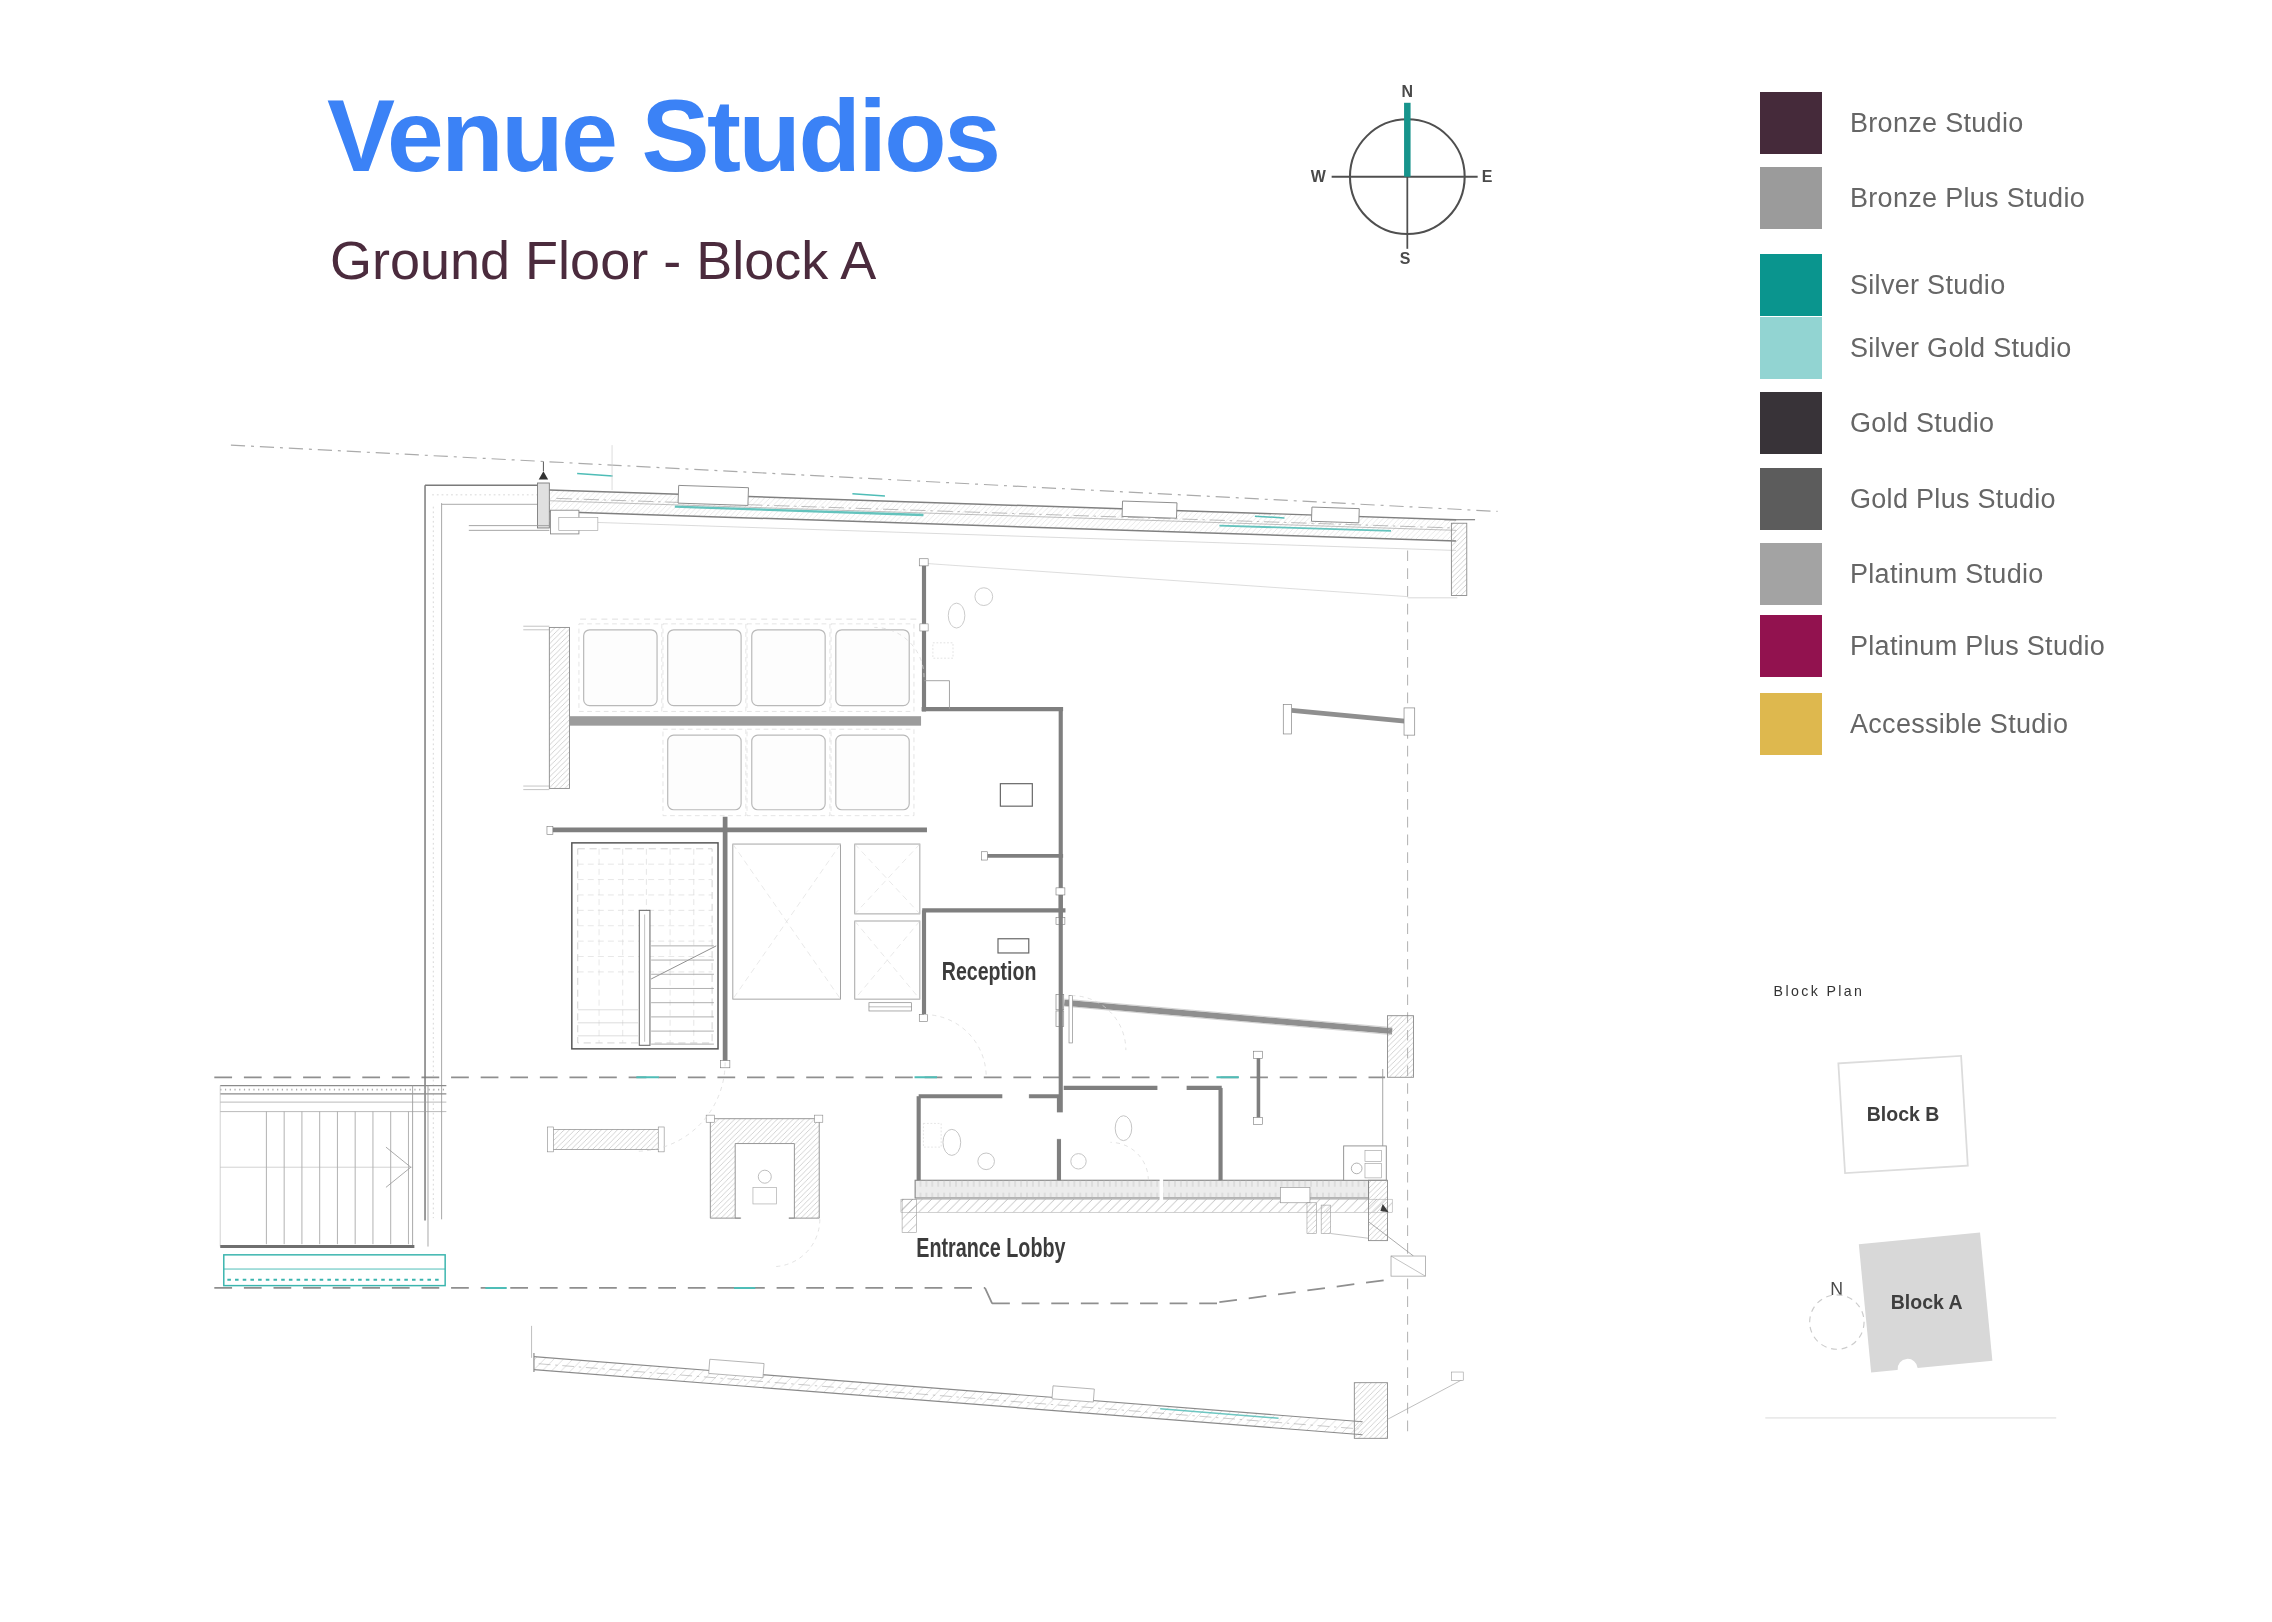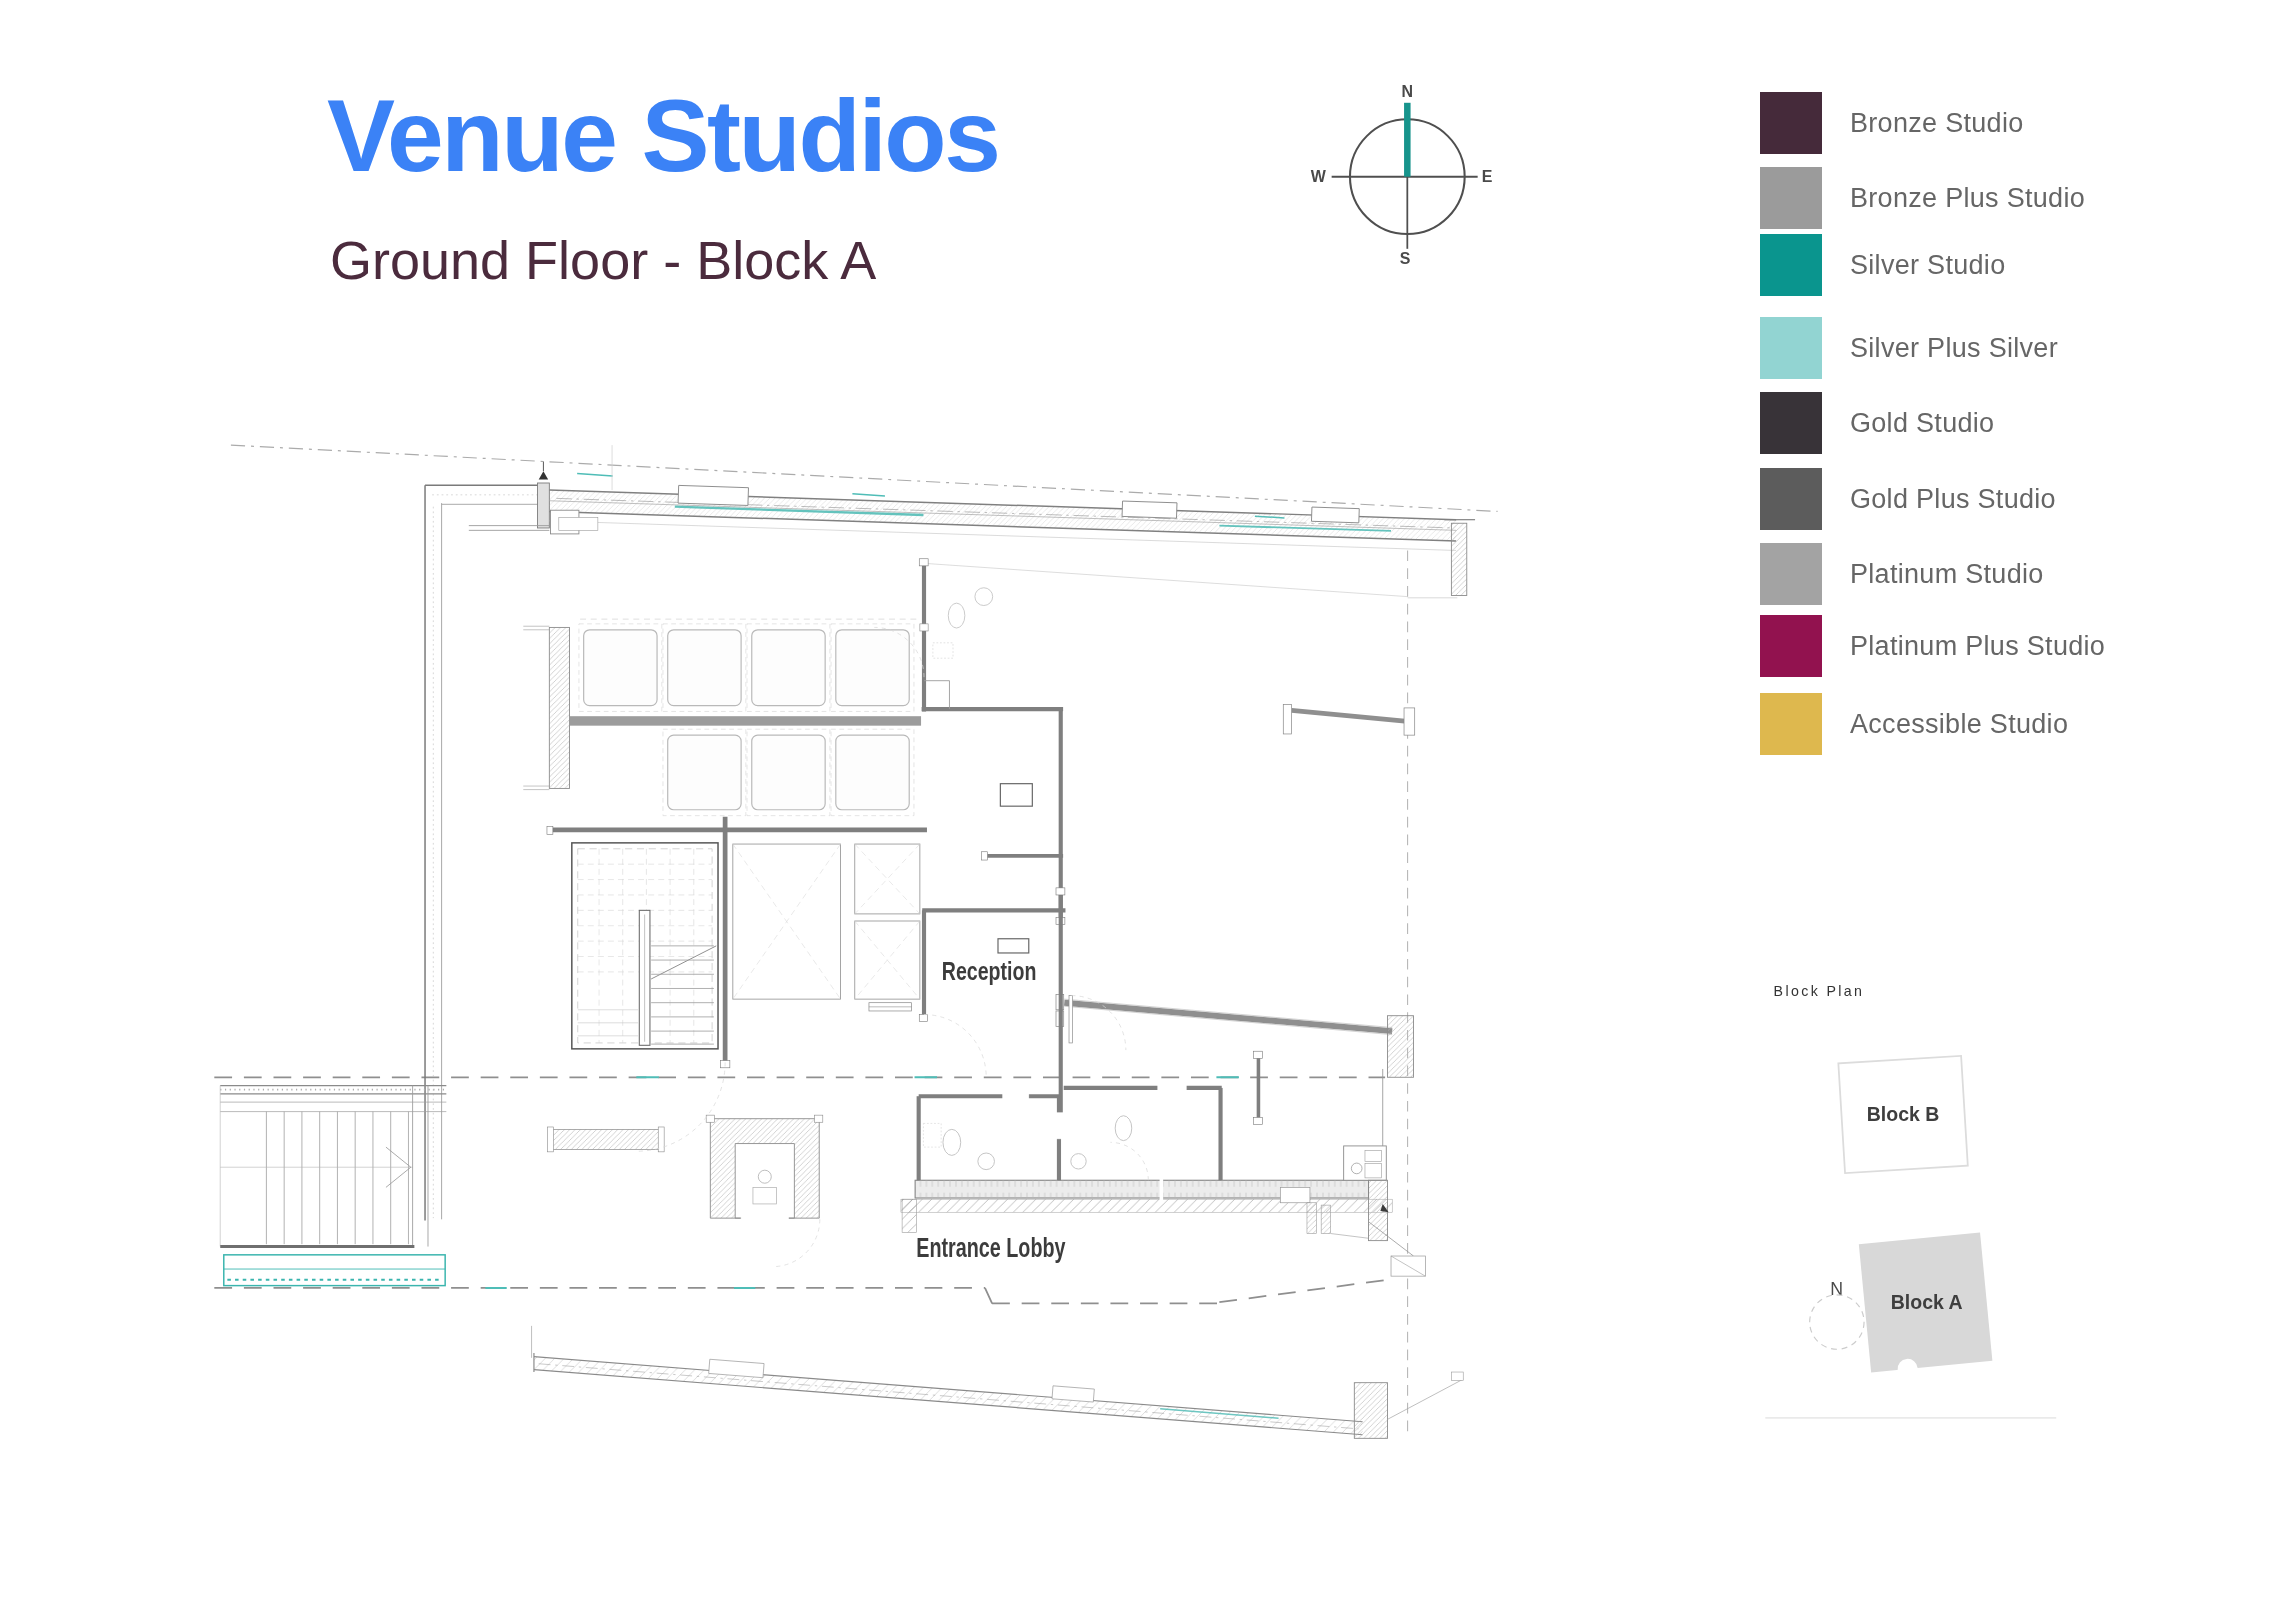--- a/index.html
+++ b/index.html
@@ -46,27 +46,27 @@
 
 <div class="legend">
   <div class="legend-row" style="top:15px">
     <div class="legend-swatch" style="background: rgb(69, 42, 58);"></div>
     <div class="legend-label">Bronze Studio</div>
   </div>
   <div class="legend-row" style="top:90px">
     <div class="legend-swatch" style="background: rgb(155, 155, 155);"></div>
     <div class="legend-label">Bronze Plus Studio</div>
   </div>
-  <div class="legend-row" style="top:157px">
+  <div class="legend-row" style="top:177px">
     <div class="legend-swatch" style="background: rgb(10, 149, 142);"></div>
     <div class="legend-label">Silver Studio</div>
   </div>
   <div class="legend-row" style="top:240px">
     <div class="legend-swatch" style="background: rgb(146, 212, 210);"></div>
-    <div class="legend-label">Silver Plus Silver</div>
+    <div class="legend-label">Silver Gold Studio</div>
   </div>
   <div class="legend-row" style="top:315px">
     <div class="legend-swatch" style="background: rgb(56, 51, 56);"></div>
     <div class="legend-label">Gold Studio</div>
   </div>
   <div class="legend-row" style="top:391px">
     <div class="legend-swatch" style="background: rgb(92, 92, 92);"></div>
     <div class="legend-label">Gold Plus Studio</div>
   </div>
   <div class="legend-row" style="top:466px">

